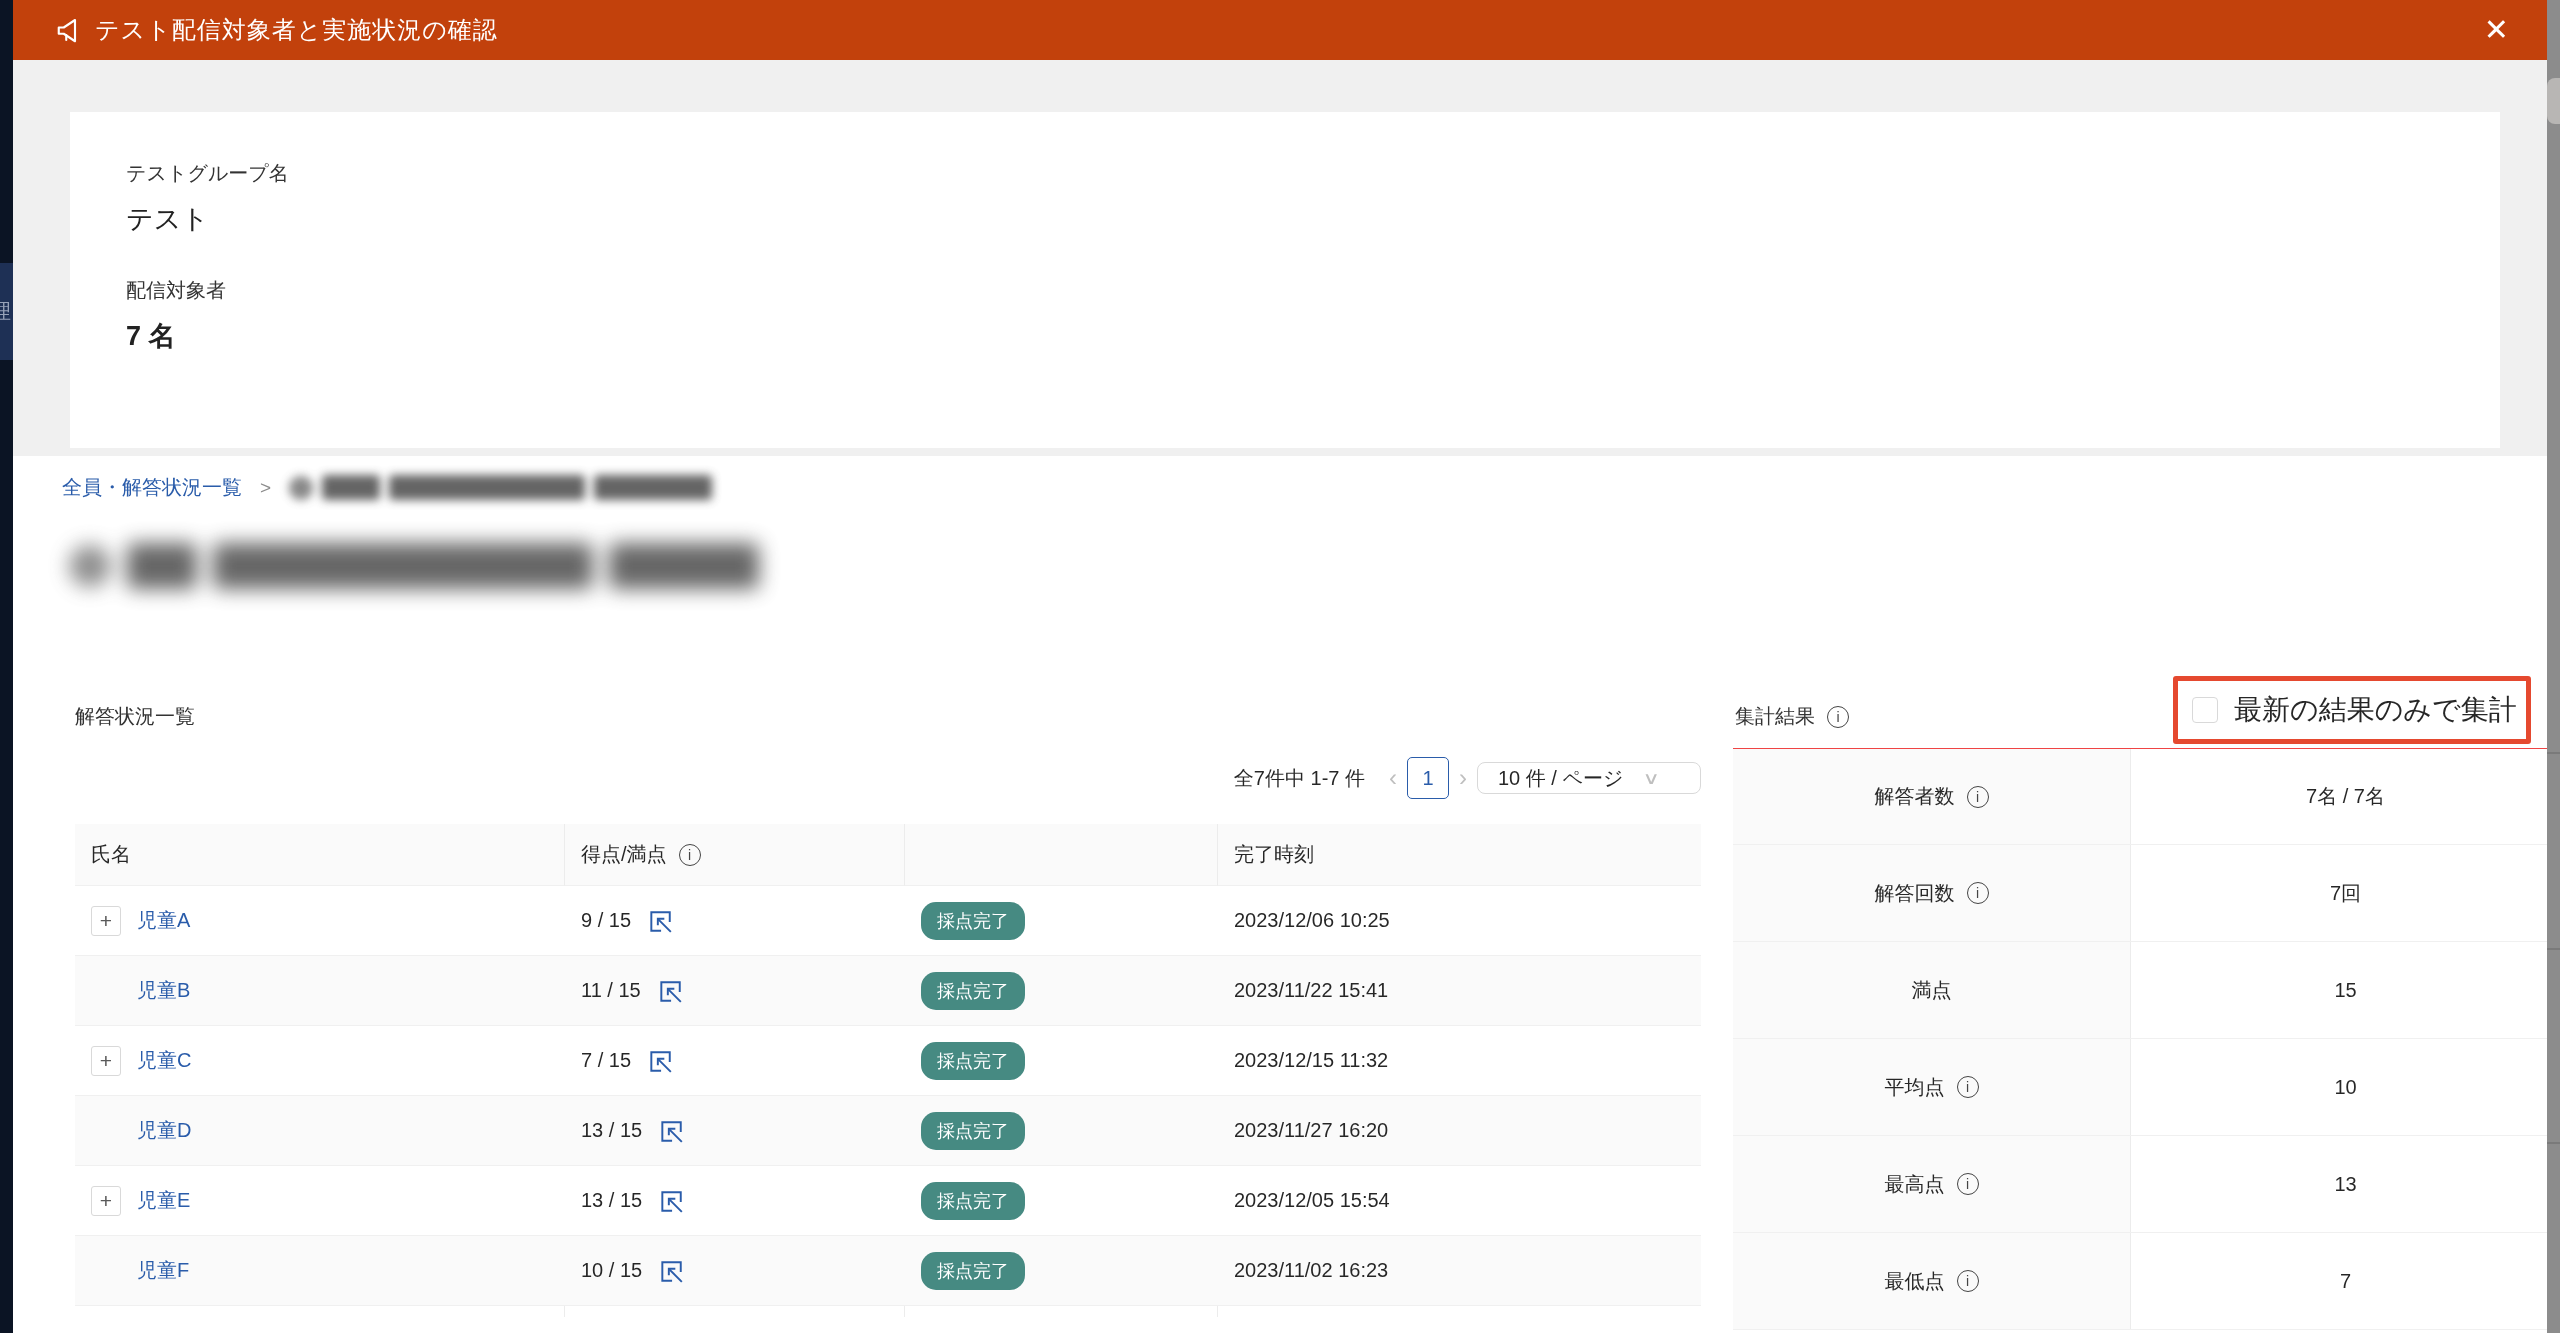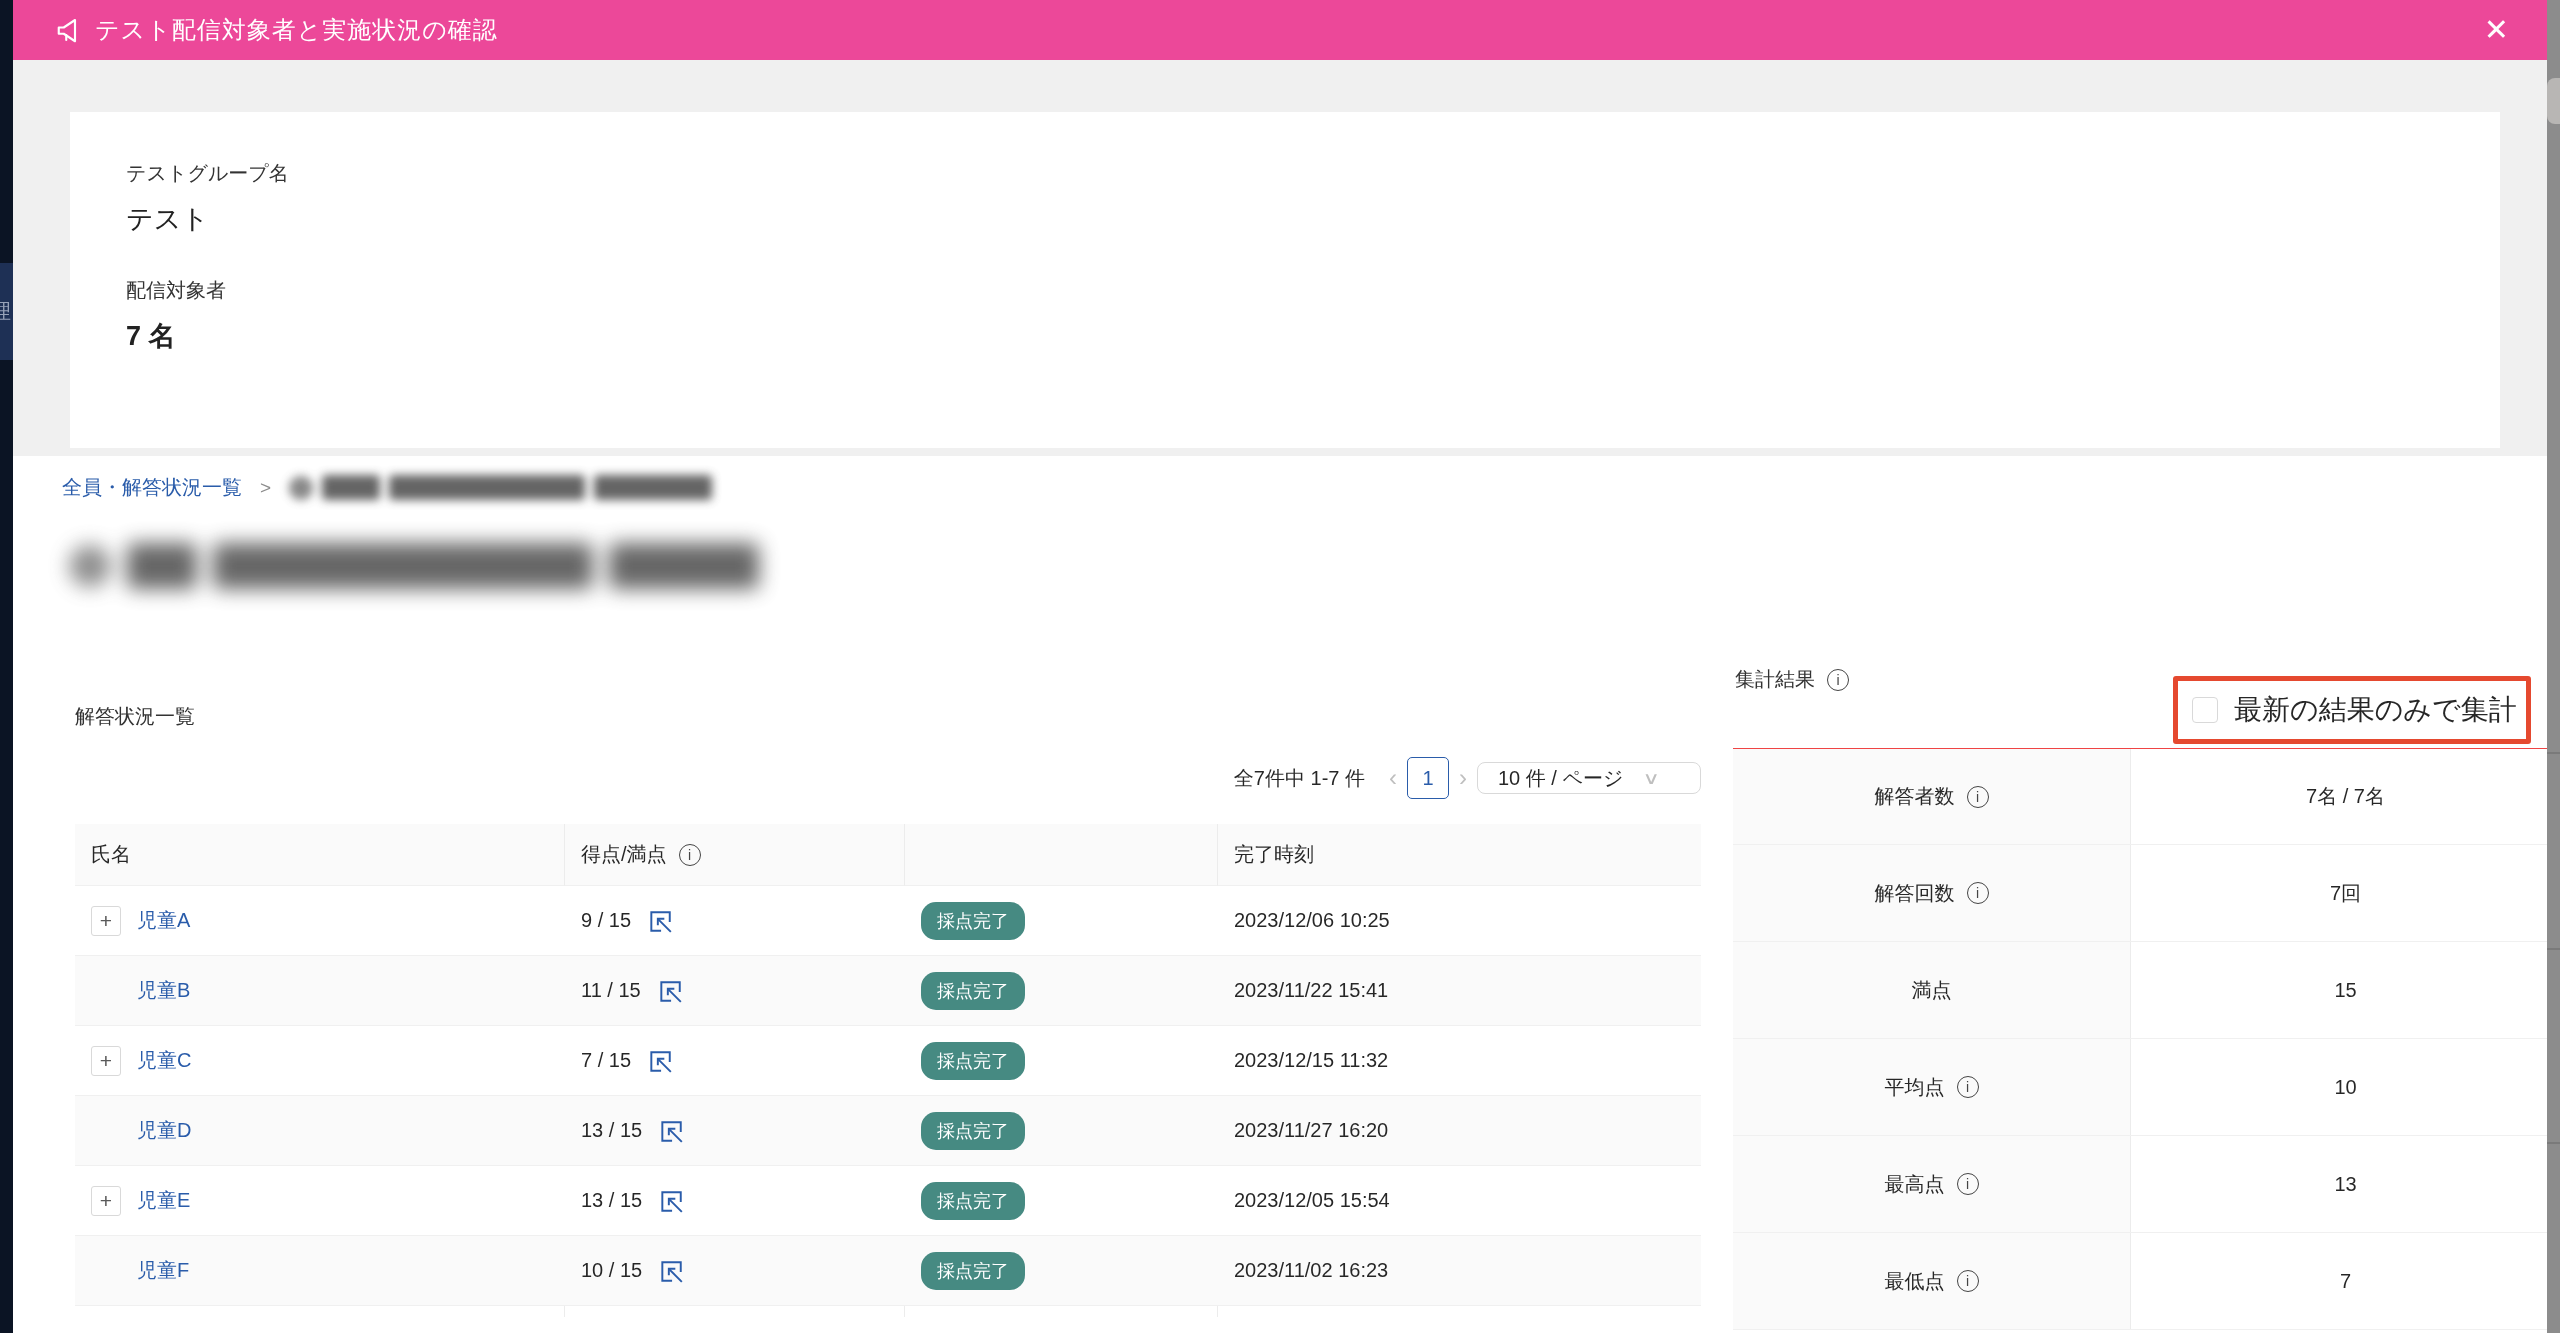--- a/index.html
+++ b/index.html
@@ -9,21 +9,21 @@
   
   .left-strip { position:absolute; left:0; top:0; width:13px; height:1333px; background:#0b1424; z-index:5; overflow:hidden; }
   .left-strip .active-item { position:absolute; left:0; top:263px; width:13px; height:97px; background:#1e3055; color:#97a2b8; font-size:20px; line-height:97px; text-indent:-9px; }
   .right-strip { position:absolute; right:0; top:0; width:13px; height:1333px; background:#8c8c8c; z-index:5; }
   .right-strip .blob { position:absolute; left:0; top:78px; width:13px; height:46px; background:#b8b6b4; border-radius:8px 0 0 8px; }
   .right-strip .line { position:absolute; left:0; width:13px; height:2px; background:#7a7a7a; }
 
   
   .modal { position:absolute; left:13px; top:0; width:2534px; height:1333px; background:#fff; z-index:4; }
 
-  .modal-header { position:absolute; left:0; top:0; width:100%; height:60px; background:#ec4899; display:flex; align-items:center; padding:0 28px 0 42px; }
+  .modal-header { position:absolute; left:0; top:0; width:100%; height:60px; background:#c2410c; display:flex; align-items:center; padding:0 28px 0 42px; }
   .modal-title { color:#fff; font-size:24px; display:flex; align-items:center; gap:10px; letter-spacing:1px; }
   .modal-title svg { display:block; }
   .close-btn { margin-left:auto; color:#fff; font-size:30px; line-height:1; cursor:pointer; padding:4px 10px; font-weight:300; }
 
   
   .gray-band { position:absolute; left:0; top:60px; width:100%; height:396px; background:#f0f0f0; }
   .summary-card { position:absolute; left:57px; top:52px; width:2430px; height:336px; background:#fff; padding:48px 56px; }
   .field-label { font-size:20px; color:#333; margin-bottom:14px; }
   .field-value { font-size:27px; color:#222; margin-bottom:40px; }
   .field-value:last-child { margin-bottom:0;font-weight:bold; }
@@ -71,21 +71,21 @@
   .name-link { color:#2a5caa; font-size:20px; cursor:pointer; }
   .score-text { font-size:20px; margin-right:16px; }
   .score-icon { cursor:pointer; display:flex; }
   .status-badge { background:#468a82; color:#fff; font-size:18px; padding:7px 16px; border-radius:15px; cursor:default; }
   .time-text { font-size:20px; }
   .t-partial { height:11px; background:#fff; display:flex; }
   .t-partial div { border-right:1px solid #ececec; height:100%; }
   .t-partial div:last-child { border-right:none; }
 
   
-  .agg-title { left:1722px; top:666px; }
+  .agg-title { left:1722px; top:703px; }
   .latest-box { position:absolute; left:2160px; top:676px; width:358px; height:68px; border:5px solid #e5492f; border-radius:3px; display:flex; align-items:center; padding:0 14px; gap:16px; background:#fff; z-index:6; }
   .checkbox { width:26px; height:26px; border:1px solid #d9d9d9; border-radius:4px; background:#fff; cursor:pointer; flex:0 0 auto; }
   .latest-label { font-size:28px; color:rgba(0,0,0,.85); white-space:nowrap; }
 
   .stats-table { position:absolute; left:1720px; top:748px; width:827px; }
   .s-row { display:flex; height:97px; border-bottom:1px solid #f0f0f0; }
   .s-row:first-child { border-top:1px solid #ef4444; }
   .s-label { width:397px; background:#fafafa; display:flex; align-items:center; justify-content:center; gap:12px; font-size:20px; color:rgba(0,0,0,.85); }
   .s-value { width:430px; display:flex; align-items:center; justify-content:center; font-size:20px; border-left:1px solid #ececec; background:#fff; }
 </style>

